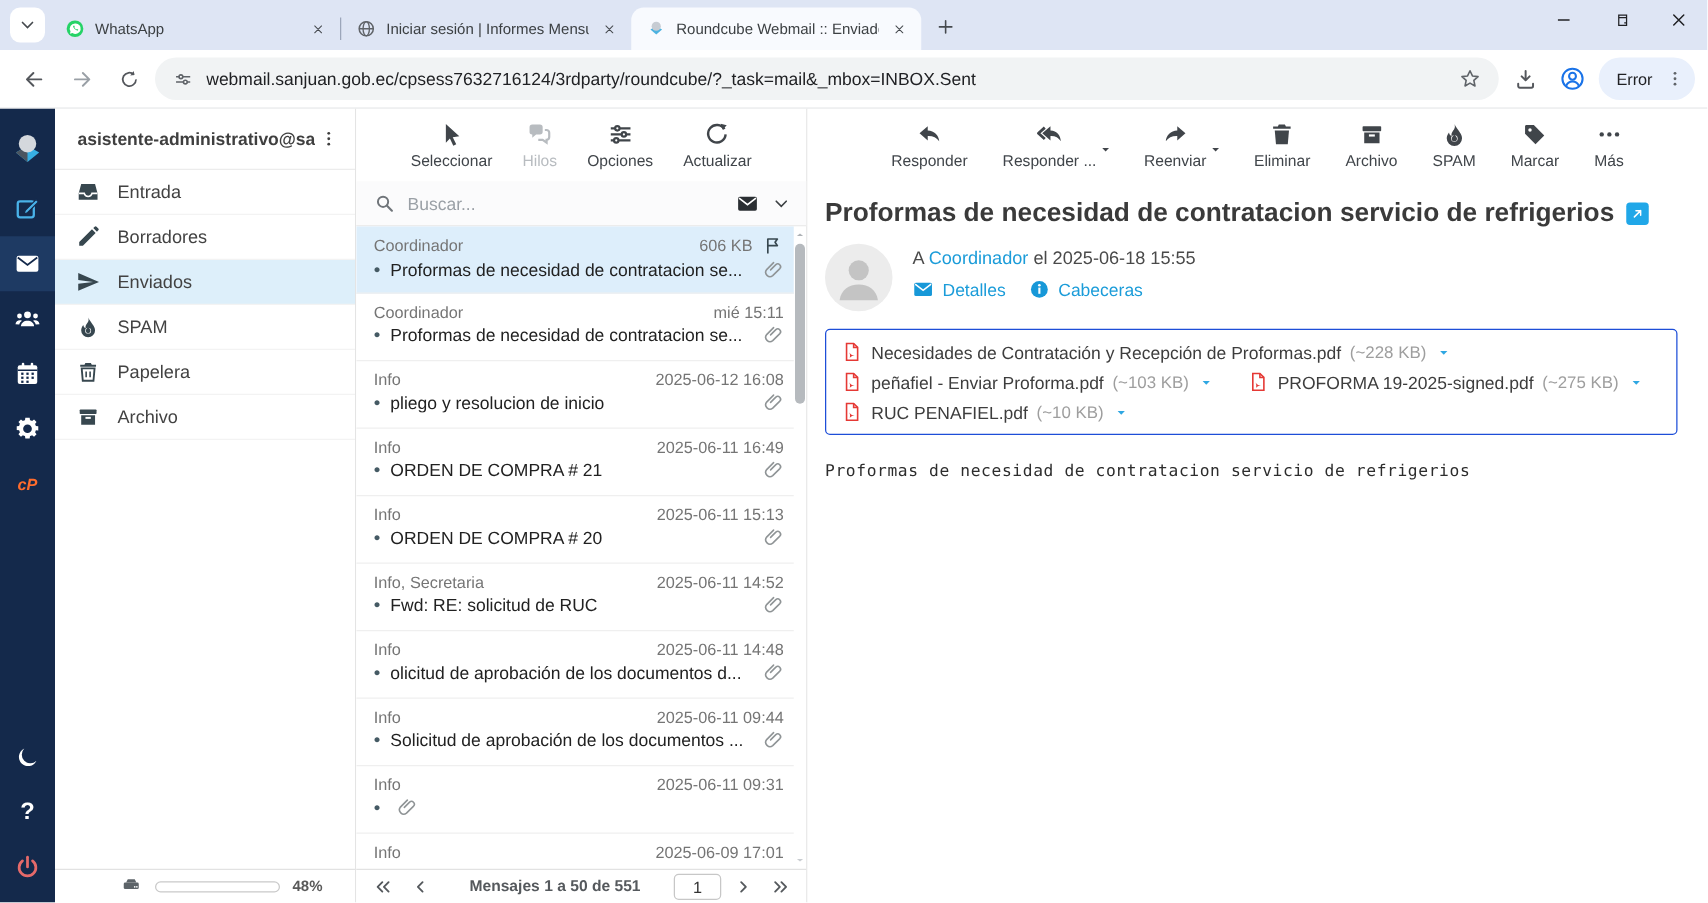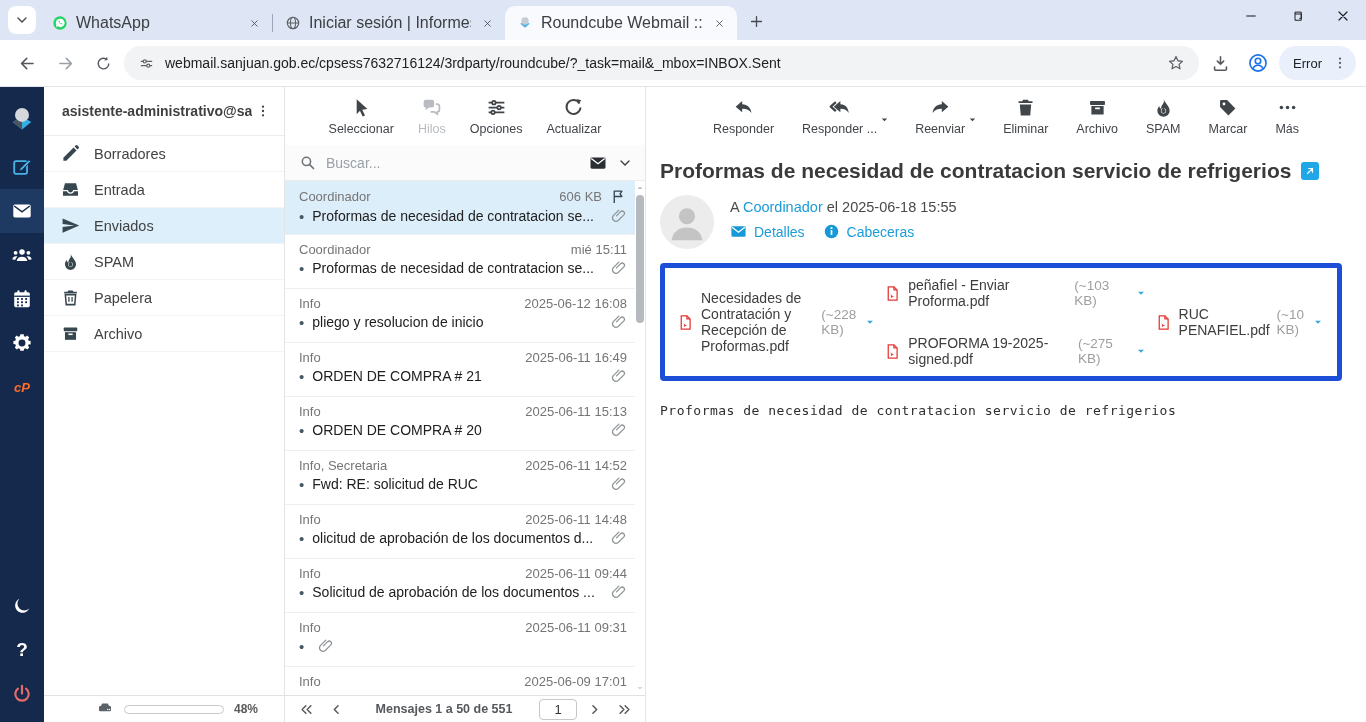--- a/index.html
+++ b/index.html
@@ -2,21 +2,21 @@
 <html><head>
 <meta charset="utf-8">
 <style>
   * { margin:0; padding:0; box-sizing:border-box; }
   html,body { width:1366px; height:722px; overflow:hidden; font-family:"Liberation Sans",sans-serif; background:#fff; }
   .window { width:1366px; height:722px; display:flex; flex-direction:column; }
 
   
   .tabstrip { height:40px; background:#dee5f4; display:flex; align-items:flex-end; padding-left:6px; flex-shrink:0; }
   .tabsearch { width:28px; height:28px; margin:0 4px 6px 2px; border-radius:8px; background:#fff; display:flex; align-items:center; justify-content:center; color:#45494e; }
-  .tab { height:34px; display:flex; align-items:center; gap:8px; padding:0 10px 0 12px; font-size:16px; color:#3c4043; width:232px; position:relative; cursor:pointer; }
+  .tab { height:34px; display:flex; align-items:center; gap:8px; padding:0 10px 0 12px; font-size:12px; color:#3c4043; width:232px; position:relative; cursor:pointer; }
   .tab .favicon { width:16px; height:16px; flex-shrink:0; display:flex; align-items:center; justify-content:center; }
   .tab .tab-title { flex:1; white-space:nowrap; overflow:hidden; }
   .tab .tab-close { width:16px; height:16px; color:#45494e; display:flex; align-items:center; justify-content:center; border-radius:50%; }
   .tab.active { background:#f8fafe; border-radius:10px 10px 0 0; }
   .tab-sep { width:1px; height:18px; background:#9ca6ba; margin-bottom:8px; }
   .newtab-btn { width:26px; height:26px; margin:0 0 6px 6px; display:flex; align-items:center; justify-content:center; color:#45494e; border-radius:50%; }
   .win-controls { margin-left:auto; display:flex; align-self:flex-start; }
   .win-controls span { width:46px; height:32px; display:flex; align-items:center; justify-content:center; color:#202124; }
 
   .urlrow { height:47px; background:#fff; display:flex; align-items:center; padding:0 10px; gap:4px; flex-shrink:0; border-bottom:1px solid #e3e5e8; }
@@ -99,21 +99,21 @@
   .ext-badge { width:18px; height:18px; background:#20a7e8; border-radius:3px; display:flex; align-items:center; justify-content:center; color:#fff; flex-shrink:0; cursor:pointer; }
   .msg-header { display:flex; gap:16px; margin-top:12px; }
   .avatar { width:54px; height:54px; border-radius:50%; background:#ececec; overflow:hidden; display:flex; align-items:center; justify-content:center; color:#c4c4c4; flex-shrink:0; }
   .mh-lines { padding-top:4px; }
   .mh-to { font-size:14.5px; color:#4a4a4a; }
   .mh-to a { color:#1b9cd9; text-decoration:none; cursor:pointer; }
   .mh-links { display:flex; align-items:center; gap:18px; margin-top:8px; }
   .mh-link { display:flex; align-items:center; gap:7px; font-size:14px; color:#1b9cd9; cursor:pointer; }
   .mh-link .ic { color:#1798d8; display:flex; }
 
-  .attach-box { border:5px solid #1d4ed8; border-radius:4px; margin-top:14px; padding:9px 12px; display:flex; flex-direction:row; gap:7px; }
+  .attach-box { border:1px solid #1d4ed8; border-radius:4px; margin-top:14px; padding:9px 12px; display:flex; flex-direction:column; gap:7px; }
   .attach-row { display:flex; align-items:center; gap:26px; flex-wrap:wrap; }
   .attach-item { display:flex; align-items:center; gap:7px; cursor:pointer; }
   .attach-item .pdf-ic { color:#e53935; display:flex; flex-shrink:0; }
   .attach-name { font-size:14px; color:#3d3d3d; }
   .attach-size { font-size:13.5px; color:#9e9e9e; }
   .attach-caret { color:#2fa7e2; display:flex; }
 
   .mail-text { margin-top:22px; font-family:"DejaVu Sans Mono","Liberation Mono",monospace; font-size:13px; color:#2d2d2d; letter-spacing:.5px; }
 
   svg { display:block; }
@@ -340,33 +340,33 @@
               <circle cx="12" cy="5.5" r="1.7" fill="currentColor"></circle>
               <circle cx="12" cy="12" r="1.7" fill="currentColor"></circle>
               <circle cx="12" cy="18.5" r="1.7" fill="currentColor"></circle>
             </svg>
           </span>
       </div>
       <div class="folder-list" id="folders-host">
   <div class="folder-item">
     <span class="f-ic">
               <svg width="19" height="19" viewBox="0 0 24 24">
-                <path d="M3 17.3V21h3.7L19.6 8.1l-3.7-3.7zM17.2 3.1l3.7 3.7 1.4-1.4a1.3 1.3 0 0 0 0-1.9l-1.8-1.8a1.3 1.3 0 0 0-1.9 0z" fill="currentColor"></path>
-              </svg>
-            </span>
-    <span>Borradores</span>
+                <path d="M5 4h14l2.5 9.5V20h-19v-6.5z" fill="currentColor"></path>
+                <path d="M2.5 13.5h5.6a4 4 0 0 0 7.8 0h5.6" fill="none" stroke="#fff" stroke-width="1.6"></path>
+              </svg>
+            </span>
+    <span>Entrada</span>
   </div>
   <div class="folder-item">
     <span class="f-ic">
               <svg width="19" height="19" viewBox="0 0 24 24">
-                <path d="M5 4h14l2.5 9.5V20h-19v-6.5z" fill="currentColor"></path>
-                <path d="M2.5 13.5h5.6a4 4 0 0 0 7.8 0h5.6" fill="none" stroke="#fff" stroke-width="1.6"></path>
-              </svg>
-            </span>
-    <span>Entrada</span>
+                <path d="M3 17.3V21h3.7L19.6 8.1l-3.7-3.7zM17.2 3.1l3.7 3.7 1.4-1.4a1.3 1.3 0 0 0 0-1.9l-1.8-1.8a1.3 1.3 0 0 0-1.9 0z" fill="currentColor"></path>
+              </svg>
+            </span>
+    <span>Borradores</span>
   </div>
   <div class="folder-item active">
     <span class="f-ic">
               <svg width="19" height="19" viewBox="0 0 24 24">
                 <path d="M2 21l21-9L2 3v7l15 2-15 2z" fill="currentColor"></path>
               </svg>
             </span>
     <span>Enviados</span>
   </div>
   <div class="folder-item">

